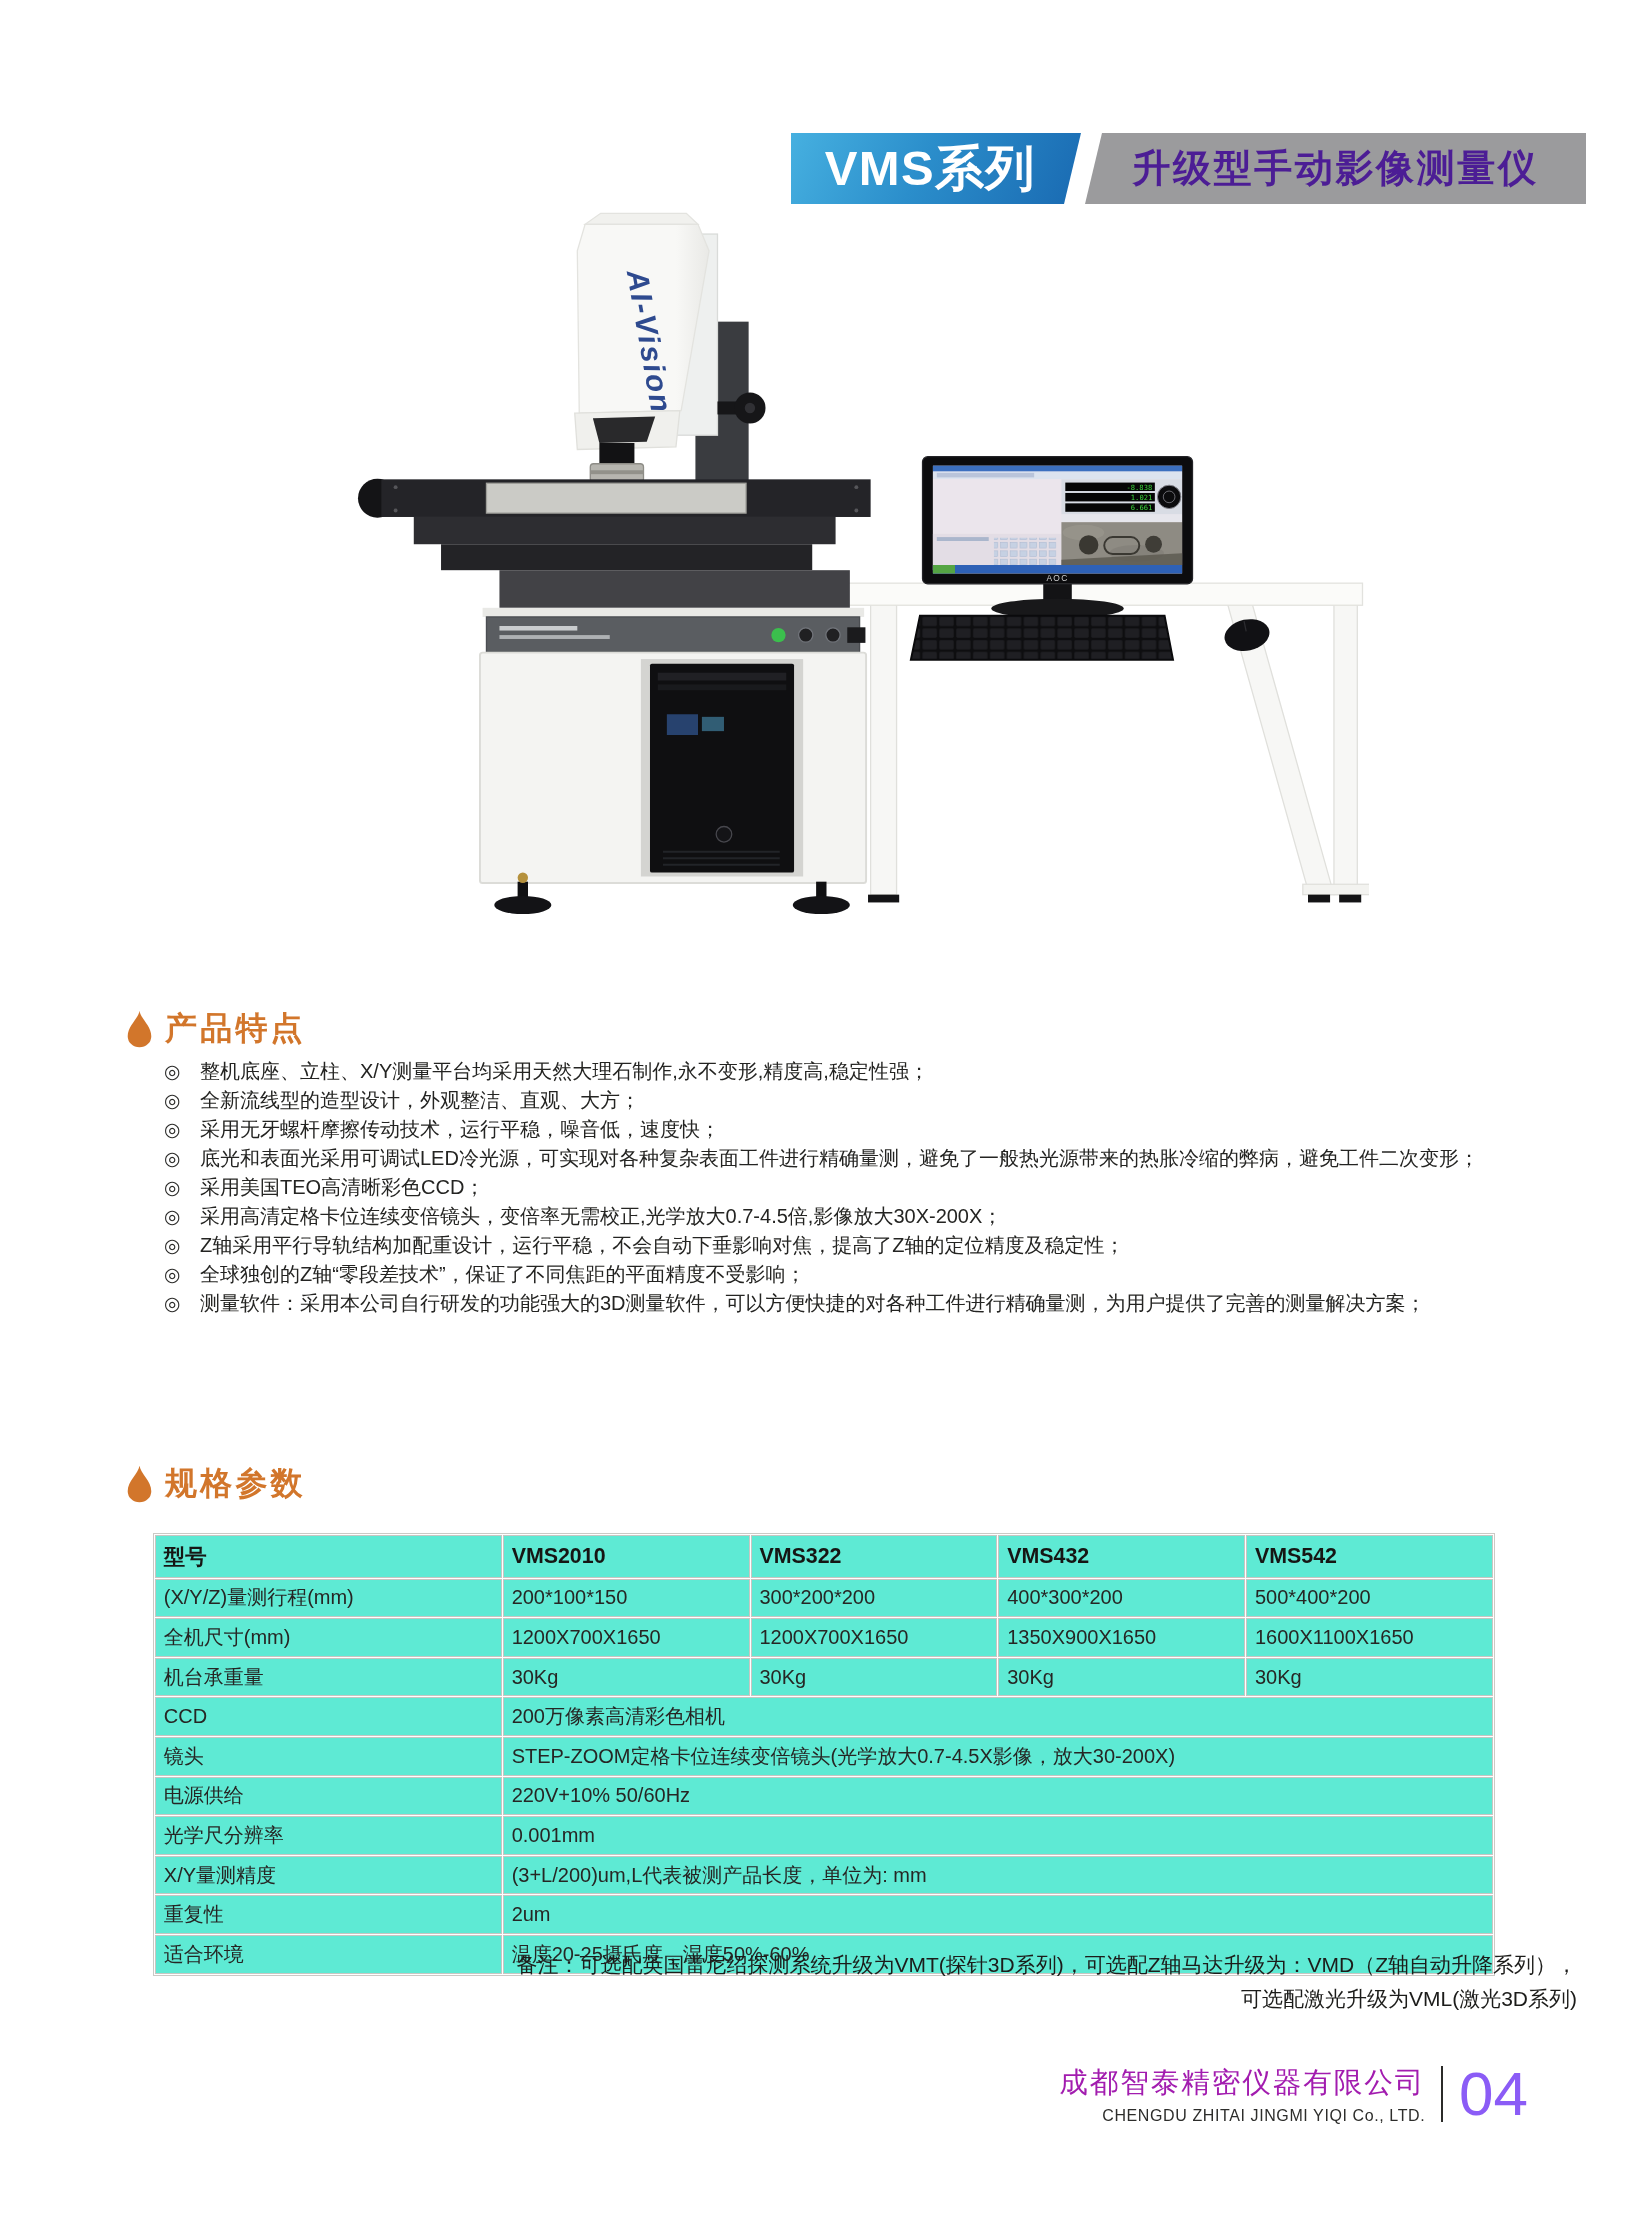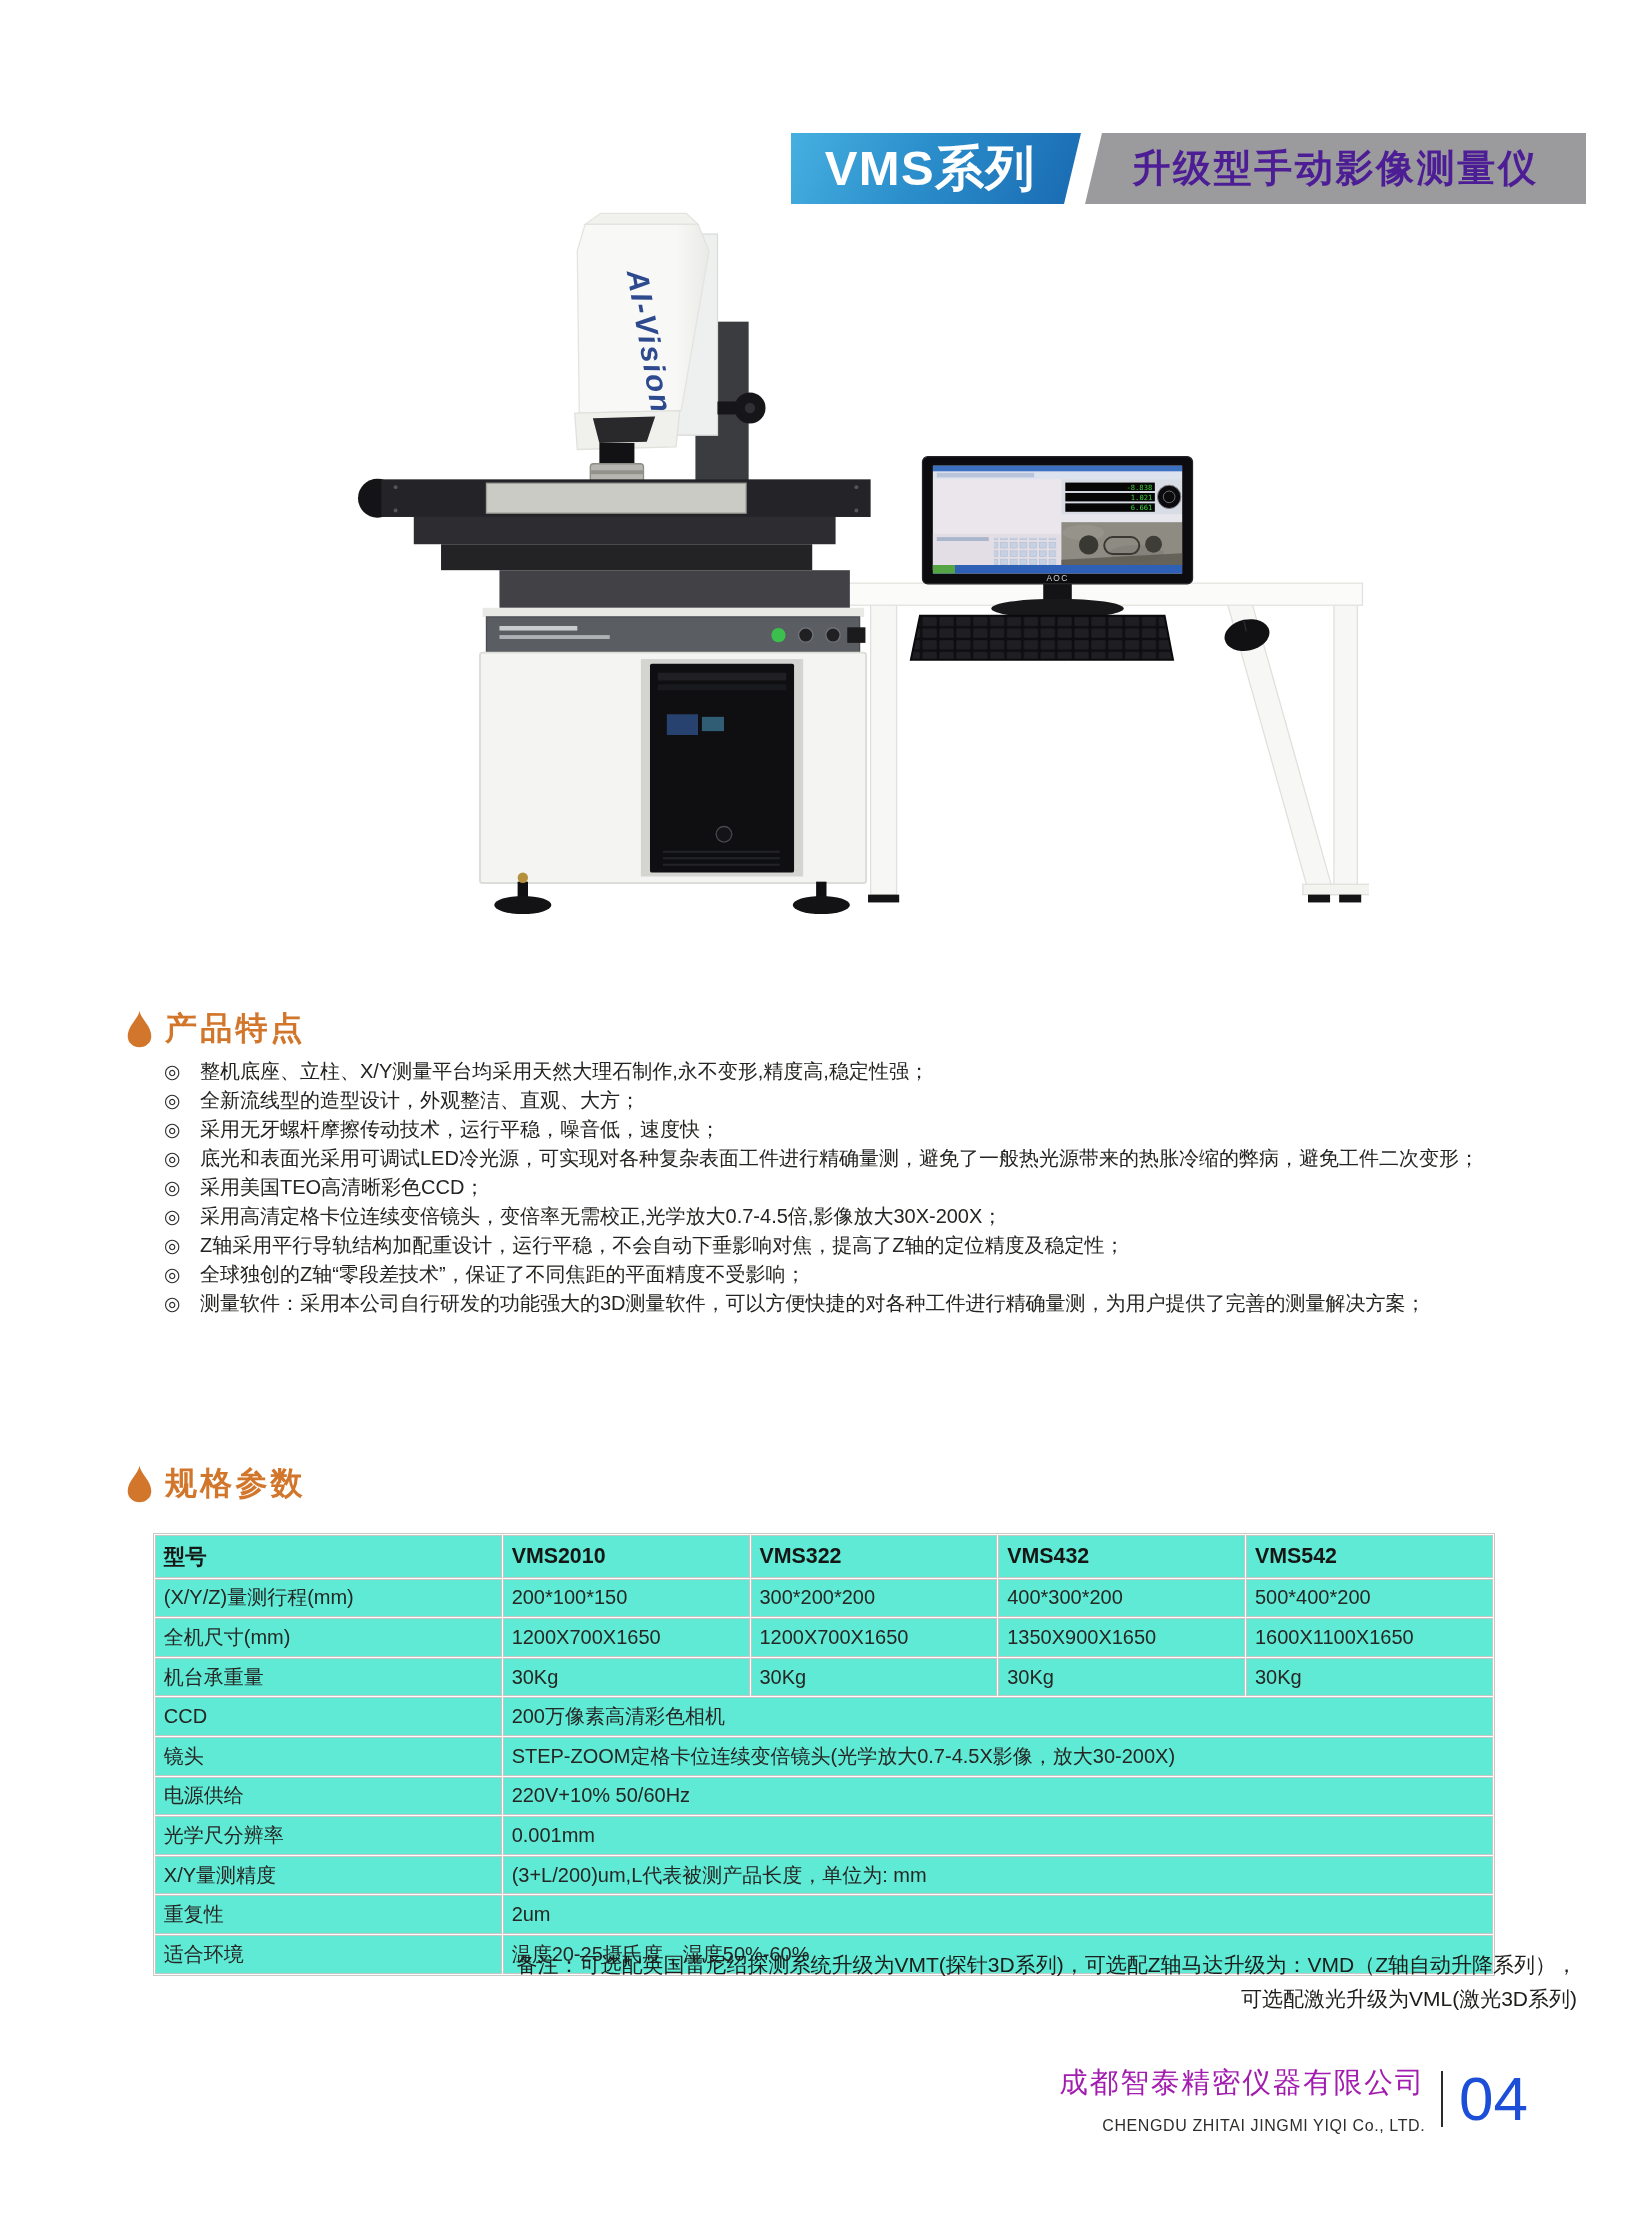--- a/index.html
+++ b/index.html
@@ -41,23 +41,23 @@
   table.specs td.row-label{font-size:20px;}
 
   
   .notes{position:absolute;left:149px;top:1948px;width:1428px;font-size:21px;line-height:34px;color:#1c1c1a;text-align:right;}
   .notes .line2{padding-left:83px;}
 
   
   .footer{position:absolute;top:2063px;right:118px;display:flex;align-items:center;gap:15.6px;}
   .f-company{text-align:right;}
   .f-cn{font-size:28.6px;font-weight:400;color:#a21caf;letter-spacing:1.9px;margin-left:20px;}
-  .f-en{font-size:16px;color:#2d2d2b;letter-spacing:0.6px;margin-top:15px;}
+  .f-en{font-size:16px;color:#2d2d2b;letter-spacing:0.6px;margin-top:5px;}
   .f-divider{width:2.6px;height:56px;background:#2b2b29;}
-  .f-page{font-size:62px;color:#1d4ed8;line-height:1;}
+  .f-page{font-size:62px;color:#8b5cf6;line-height:1;}
 </style>
 </head>
 <body>
 
 <div class="page">
 
   <div class="hdr-blue">
     <span>VMS系列</span>
   </div>
   <div class="hdr-gray">

